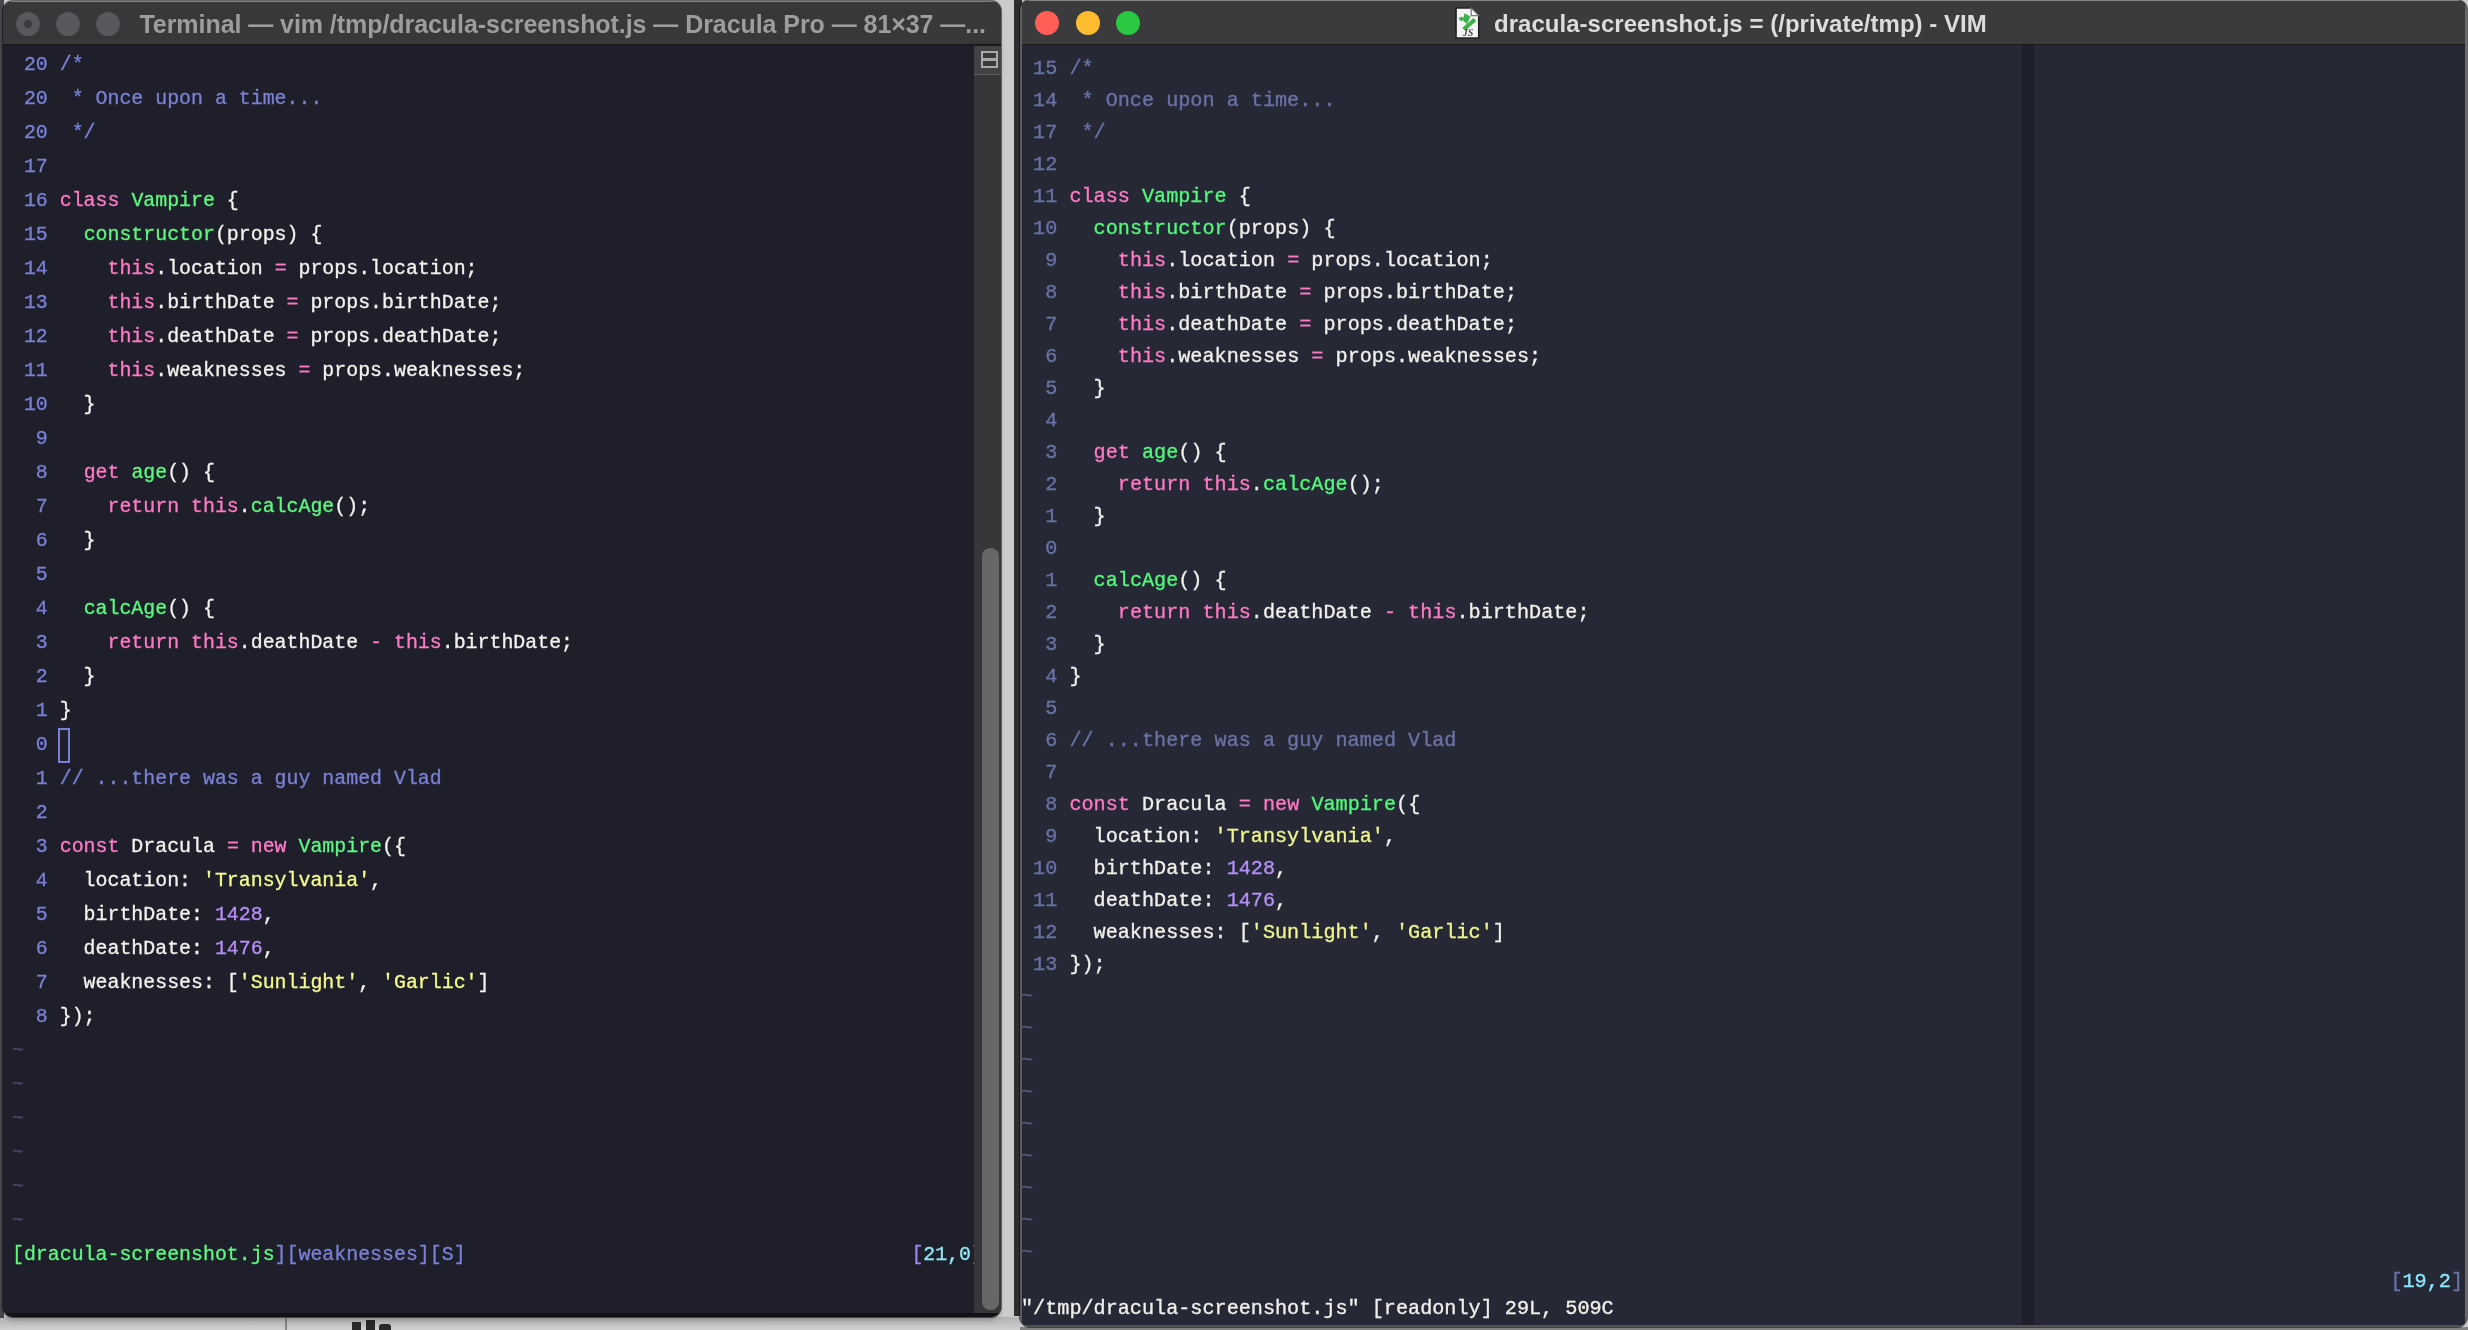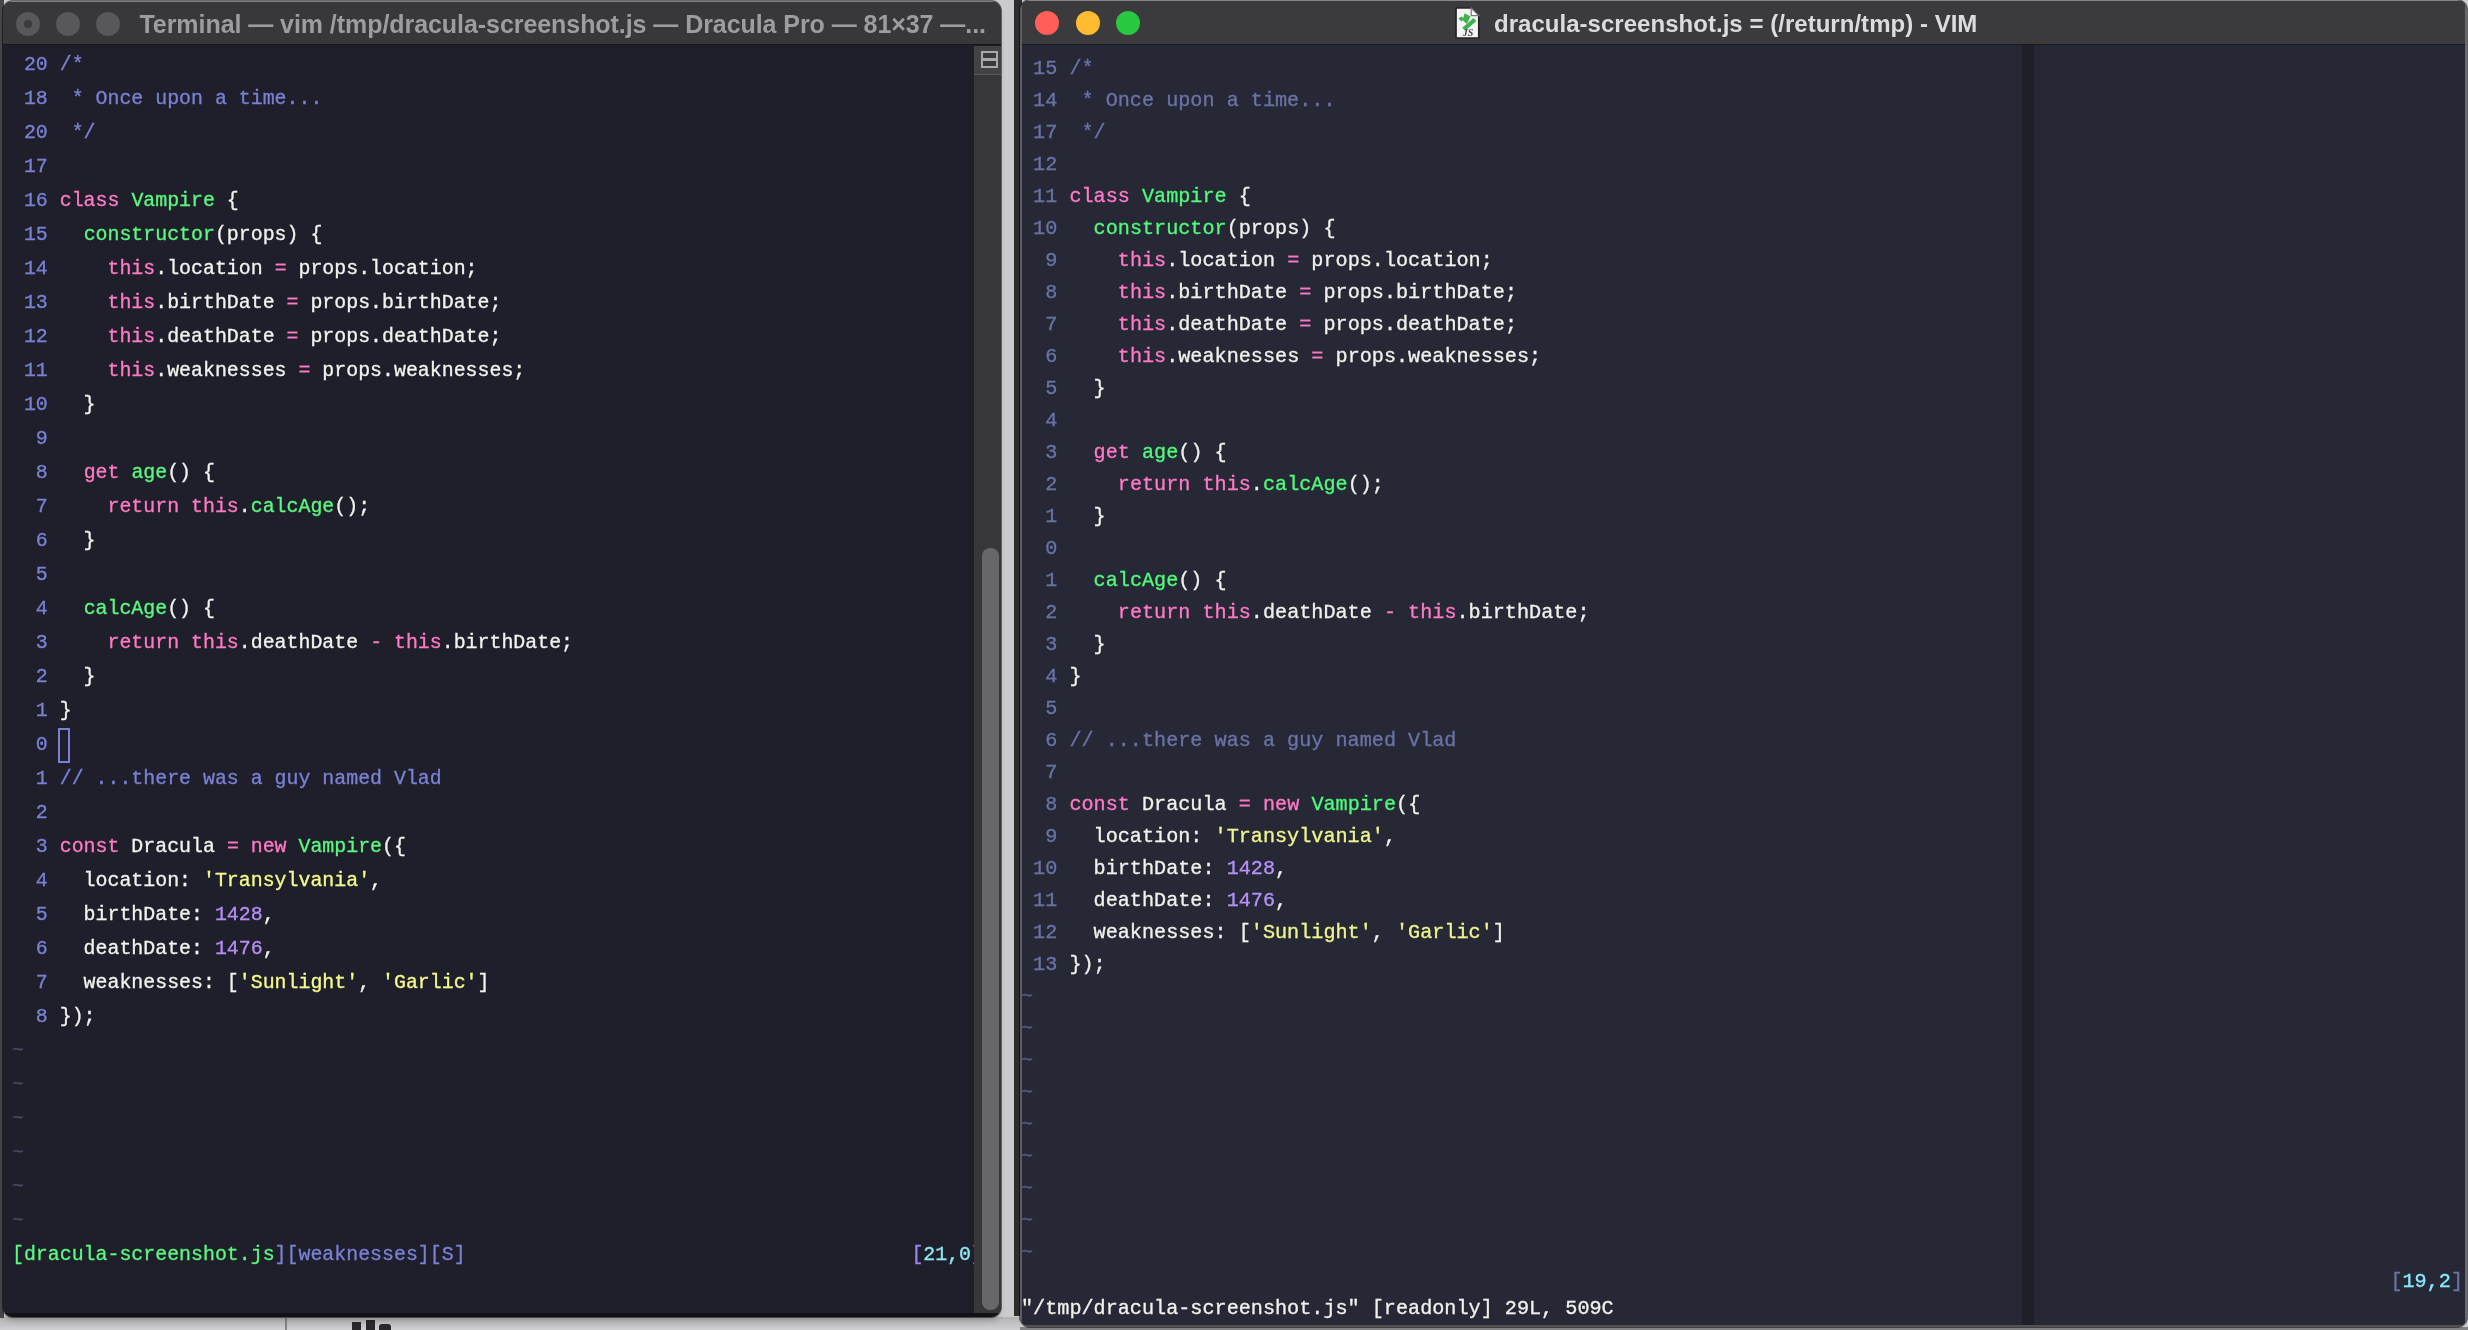--- a/index.html
+++ b/index.html
@@ -57,21 +57,21 @@
 <div class="abs" style="left:0;top:0;width:4px;height:1318px;background:#46464c;"></div>
 <div id="lwin">
   <div id="ltbar">
     <div class="tl" style="left:13px; background:#58575b;"></div>
     <div class="abs" style="left:21px;top:18px;width:8px;height:8px;border-radius:50%;background:#3a393d;"></div>
     <div class="tl" style="left:53px; background:#58575b;"></div>
     <div class="tl" style="left:93px; background:#58575b;"></div>
     <div id="ltitle">Terminal — vim /tmp/dracula-screenshot.js — Dracula Pro — 81×37 —...</div>
   </div>
   <pre id="lcode" class="mono"><span style="color:#7a81d4"> 20 /*</span>
-<span style="color:#7a81d4"> 18  * Once upon a time...</span>
+<span style="color:#7a81d4"> 20  * Once upon a time...</span>
 <span style="color:#7a81d4"> 20  */</span>
 <span style="color:#7a81d4"> 17</span>
 <span style="color:#7a81d4"> 16 </span><span style="color:#ff7ac5">class</span><span style="color:#f2f2ee"> </span><span style="color:#5cf87f">Vampire</span><span style="color:#f2f2ee"> {</span>
 <span style="color:#7a81d4"> 15 </span><span style="color:#f2f2ee">  </span><span style="color:#5cf87f">constructor</span><span style="color:#f2f2ee">(props) {</span>
 <span style="color:#7a81d4"> 14 </span><span style="color:#f2f2ee">    </span><span style="color:#ff7ac5">this</span><span style="color:#f2f2ee">.location </span><span style="color:#ff7ac5">=</span><span style="color:#f2f2ee"> props.location;</span>
 <span style="color:#7a81d4"> 13 </span><span style="color:#f2f2ee">    </span><span style="color:#ff7ac5">this</span><span style="color:#f2f2ee">.birthDate </span><span style="color:#ff7ac5">=</span><span style="color:#f2f2ee"> props.birthDate;</span>
 <span style="color:#7a81d4"> 12 </span><span style="color:#f2f2ee">    </span><span style="color:#ff7ac5">this</span><span style="color:#f2f2ee">.deathDate </span><span style="color:#ff7ac5">=</span><span style="color:#f2f2ee"> props.deathDate;</span>
 <span style="color:#7a81d4"> 11 </span><span style="color:#f2f2ee">    </span><span style="color:#ff7ac5">this</span><span style="color:#f2f2ee">.weaknesses </span><span style="color:#ff7ac5">=</span><span style="color:#f2f2ee"> props.weaknesses;</span>
 <span style="color:#7a81d4"> 10 </span><span style="color:#f2f2ee">  }</span>
 <span style="color:#7a81d4">  9</span>
@@ -121,21 +121,21 @@
     <div class="tl" style="left:55.5px; background:#febc2e;"></div>
     <div class="tl" style="left:96px; background:#28c840;"></div>
     <svg class="abs" style="left:435px;top:6px;" width="25" height="32" viewBox="0 0 25 32">
       <path d="M1 1 h15.2 l7.6 7.6 v22.4 h-22.8 z" fill="#f4f4f6" stroke="#242426" stroke-width="1.7"></path>
       <path d="M16.2 1 l7.6 7.6 h-7.6 z" fill="#fdfdfd" stroke="#77777a" stroke-width="1.2"></path>
       <path d="M9.6 6.2 L15.4 9.4 L12 17 L7.6 13.2 Z" fill="#3eb24a"></path>
       <path d="M13.2 15.8 L18.4 11 L21.4 14 L10.2 23.8 L7.2 20.8 Z" fill="#3eb24a"></path>
       <path d="M3.4 11.6 L6.6 9.4 L8.8 11.6 L6.4 14.6 Z" fill="#3eb24a"></path>
       <text x="13" y="29" font-family="Liberation Serif" font-size="10" font-style="italic" font-weight="bold" fill="#4a4a4c" text-anchor="middle">JS</text>
     </svg>
-    <div id="rtitle">dracula-screenshot.js = (/return/tmp) - VIM</div>
+    <div id="rtitle">dracula-screenshot.js = (/private/tmp) - VIM</div>
   </div>
   <div id="rcc"></div>
   <pre id="rcode" class="mono"><span style="color:#6a73a6"> 15 /*</span>
 <span style="color:#6a73a6"> 14  * Once upon a time...</span>
 <span style="color:#6a73a6"> 17  */</span>
 <span style="color:#6a73a6"> 12</span>
 <span style="color:#6a73a6"> 11 </span><span style="color:#ff79c6">class</span><span style="color:#f0f1ec"> </span><span style="color:#50fa7b">Vampire</span><span style="color:#f0f1ec"> {</span>
 <span style="color:#6a73a6"> 10 </span><span style="color:#f0f1ec">  </span><span style="color:#50fa7b">constructor</span><span style="color:#f0f1ec">(props) {</span>
 <span style="color:#6a73a6">  9 </span><span style="color:#f0f1ec">    </span><span style="color:#ff79c6">this</span><span style="color:#f0f1ec">.location </span><span style="color:#ff79c6">=</span><span style="color:#f0f1ec"> props.location;</span>
 <span style="color:#6a73a6">  8 </span><span style="color:#f0f1ec">    </span><span style="color:#ff79c6">this</span><span style="color:#f0f1ec">.birthDate </span><span style="color:#ff79c6">=</span><span style="color:#f0f1ec"> props.birthDate;</span>

